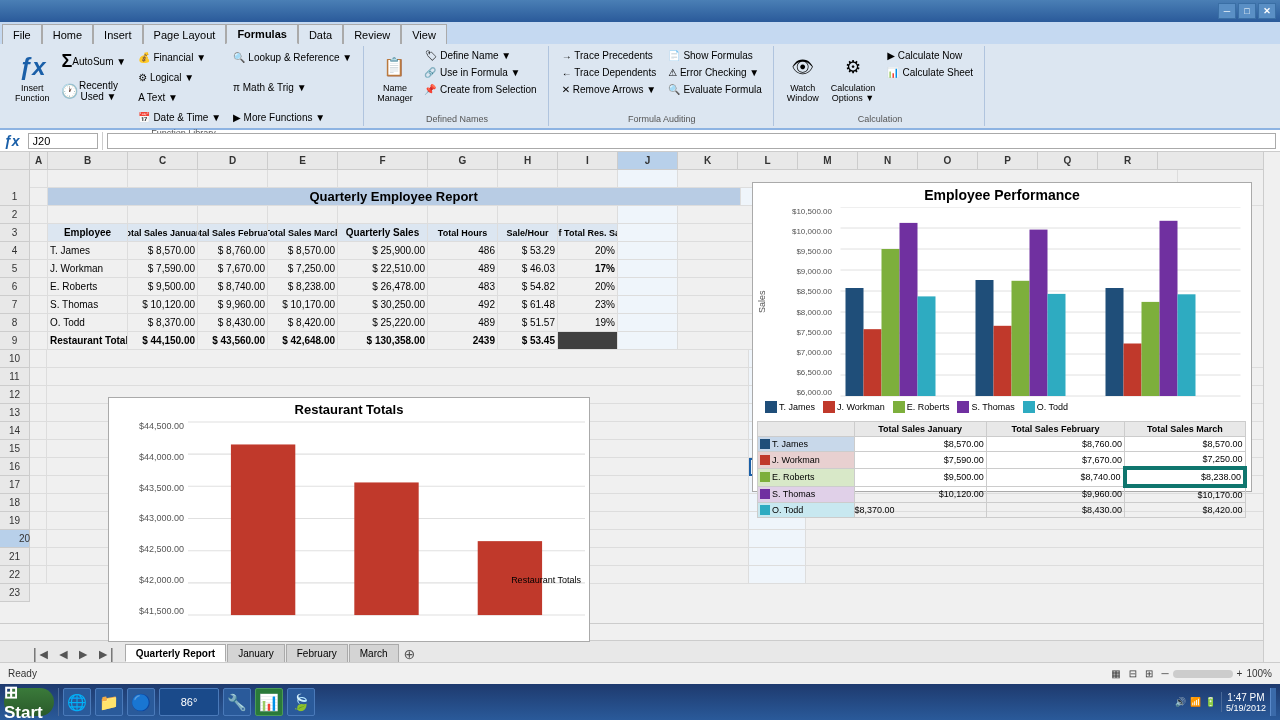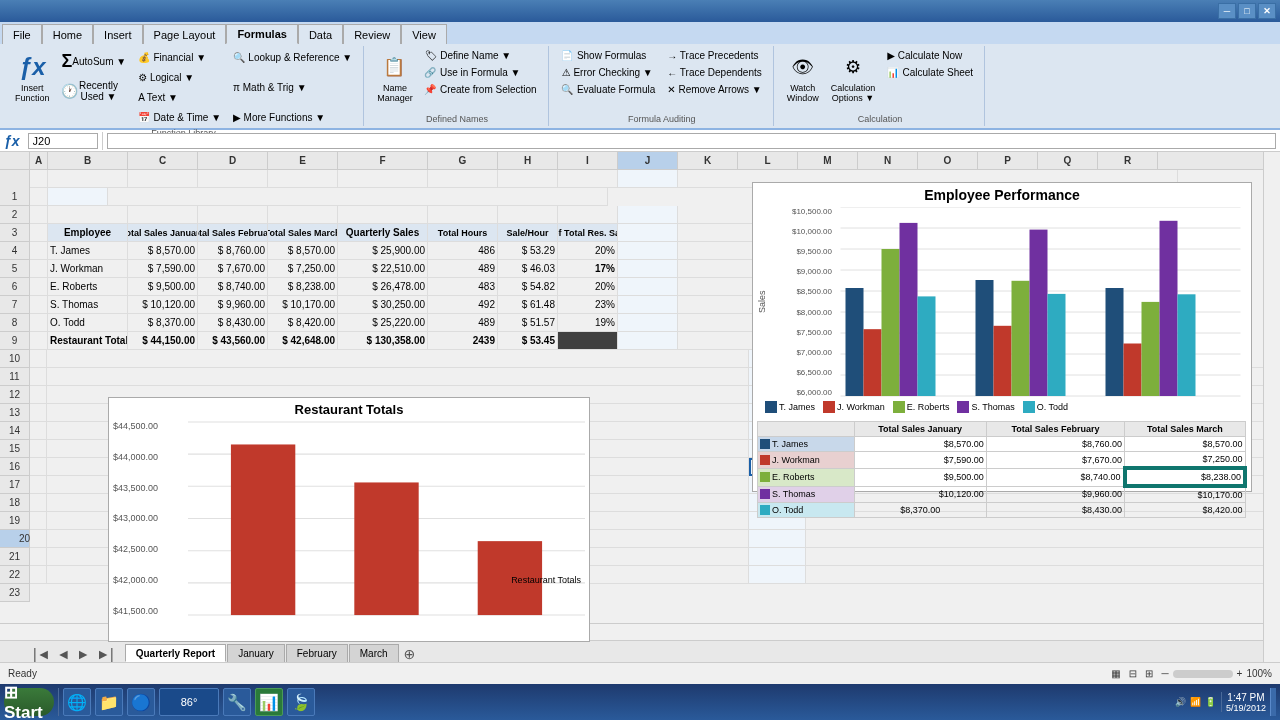--- a/index.html
+++ b/index.html
@@ -151,38 +151,38 @@
           </div>
         </div>
       </div>
       <div class="ribbon-group-label">Defined Names</div>
     </div>
 
     <div class="ribbon-group">
       <div class="ribbon-buttons-row">
         <div style="display:flex; flex-direction:column; gap:2px; justify-content:center;">
           <div class="ribbon-btn-small">
+            <span>→ Trace Precedents</span>
+          </div>
+          <div class="ribbon-btn-small">
+            <span>← Trace Dependents</span>
+          </div>
+          <div class="ribbon-btn-small">
+            <span>✕ Remove Arrows ▼</span>
+          </div>
+        </div>
+        <div style="display:flex; flex-direction:column; gap:2px; justify-content:center;">
+          <div class="ribbon-btn-small">
             <span>📄 Show Formulas</span>
           </div>
           <div class="ribbon-btn-small">
             <span>⚠ Error Checking ▼</span>
           </div>
           <div class="ribbon-btn-small">
             <span>🔍 Evaluate Formula</span>
-          </div>
-        </div>
-        <div style="display:flex; flex-direction:column; gap:2px; justify-content:center;">
-          <div class="ribbon-btn-small">
-            <span>→ Trace Precedents</span>
-          </div>
-          <div class="ribbon-btn-small">
-            <span>← Trace Dependents</span>
-          </div>
-          <div class="ribbon-btn-small">
-            <span>✕ Remove Arrows ▼</span>
           </div>
         </div>
       </div>
       <div class="ribbon-group-label">Formula Auditing</div>
     </div>
 
     <div class="ribbon-group">
       <div class="ribbon-buttons-row">
         <div class="ribbon-btn-large">
           <div class="ribbon-icon" style="font-size:18px;">👁</div>
@@ -276,20 +276,21 @@
           <div class="cell" style="width:90px;"></div>
           <div class="cell" style="width:70px;"></div>
           <div class="cell" style="width:60px;"></div>
           <div class="cell" style="width:60px;"></div>
           <div class="cell selected-col" style="width:60px;"></div>
           <div class="cell" style="width:500px;"></div>
         </div>
 
         <div class="grid-row">
           <div class="cell" style="width:18px;"></div>
+          <div class="cell title-cell" style="width:720px; background:#b8cce4;">Quarterly Employee Report</div>
           <div class="cell selected-col" style="width:60px;"></div>
           <div class="cell" style="width:500px;"></div>
         </div>
 
         <div class="grid-row">
           <div class="cell" style="width:18px;"></div>
           <div class="cell" style="width:80px;"></div>
           <div class="cell" style="width:70px;"></div>
           <div class="cell" style="width:70px;"></div>
           <div class="cell" style="width:70px;"></div>
@@ -478,21 +479,21 @@
           <div class="cell" style="width:500px;"></div>
         </div>
       </div>
     </div>
   </div>
 
   <div style="position:absolute; left:108px; top:397px; width:482px; height:245px; background:white; border:1px solid #aaa; z-index:10; padding:4px;">
     <div style="text-align:center; font-size:13px; font-weight:bold; margin-bottom:4px;">Restaurant Totals</div>
     <div style="display:flex; height:195px;">
 
-      <div style="display:flex; flex-direction:column; justify-content:space-between; align-items:flex-start; padding-right:4px; font-size:9px; color:#555; width:75px;">
+      <div style="display:flex; flex-direction:column; justify-content:space-between; align-items:flex-end; padding-right:4px; font-size:9px; color:#555; width:75px;">
         <span>$44,500.00</span>
         <span>$44,000.00</span>
         <span>$43,500.00</span>
         <span>$43,000.00</span>
         <span>$42,500.00</span>
         <span>$42,000.00</span>
         <span>$41,500.00</span>
       </div>
 
       <div style="flex:1; position:relative;">
@@ -660,21 +661,21 @@
               <div style="display:flex; align-items:center; gap:2px;"><div style="width:10px;height:10px;background:#7030a0;"></div>S. Thomas</div>
             </td>
           <td style="border:1px solid #ccc; padding:2px; text-align:right;">$10,120.00</td>
           <td style="border:1px solid #ccc; padding:2px; text-align:right;">$9,960.00</td>
           <td style="border:1px solid #ccc; padding:2px; text-align:right;">$10,170.00</td>
         </tr>
         <tr>
           <td style="border:1px solid #ccc; padding:2px; background:#c8e8f0;">
               <div style="display:flex; align-items:center; gap:2px;"><div style="width:10px;height:10px;background:#2eabc1;"></div>O. Todd</div>
             </td>
-          <td style="border:1px solid #ccc; padding:0; text-align:center;">$8,370.00</td>
+          <td style="border:1px solid #ccc; padding:0; text-align:left;">$8,370.00</td>
           <td style="border:1px solid #ccc; padding:2px; text-align:right;">$8,430.00</td>
           <td style="border:1px solid #ccc; padding:2px; text-align:right;">$8,420.00</td>
         </tr>
       </tbody>
     </table>
   </div>
 
   <div id="sheet-tabs" style="position:absolute; bottom:58px; left:0; right:0; height:22px; background:#e8e8e8; border-top:1px solid #ccc; display:flex; align-items:flex-end; padding-left:30px;">
     <div style="display:flex; align-items:center; margin-right:8px;">
       <div style="cursor:pointer; padding:0 3px; font-size:14px; color:#555;">|◄</div>

